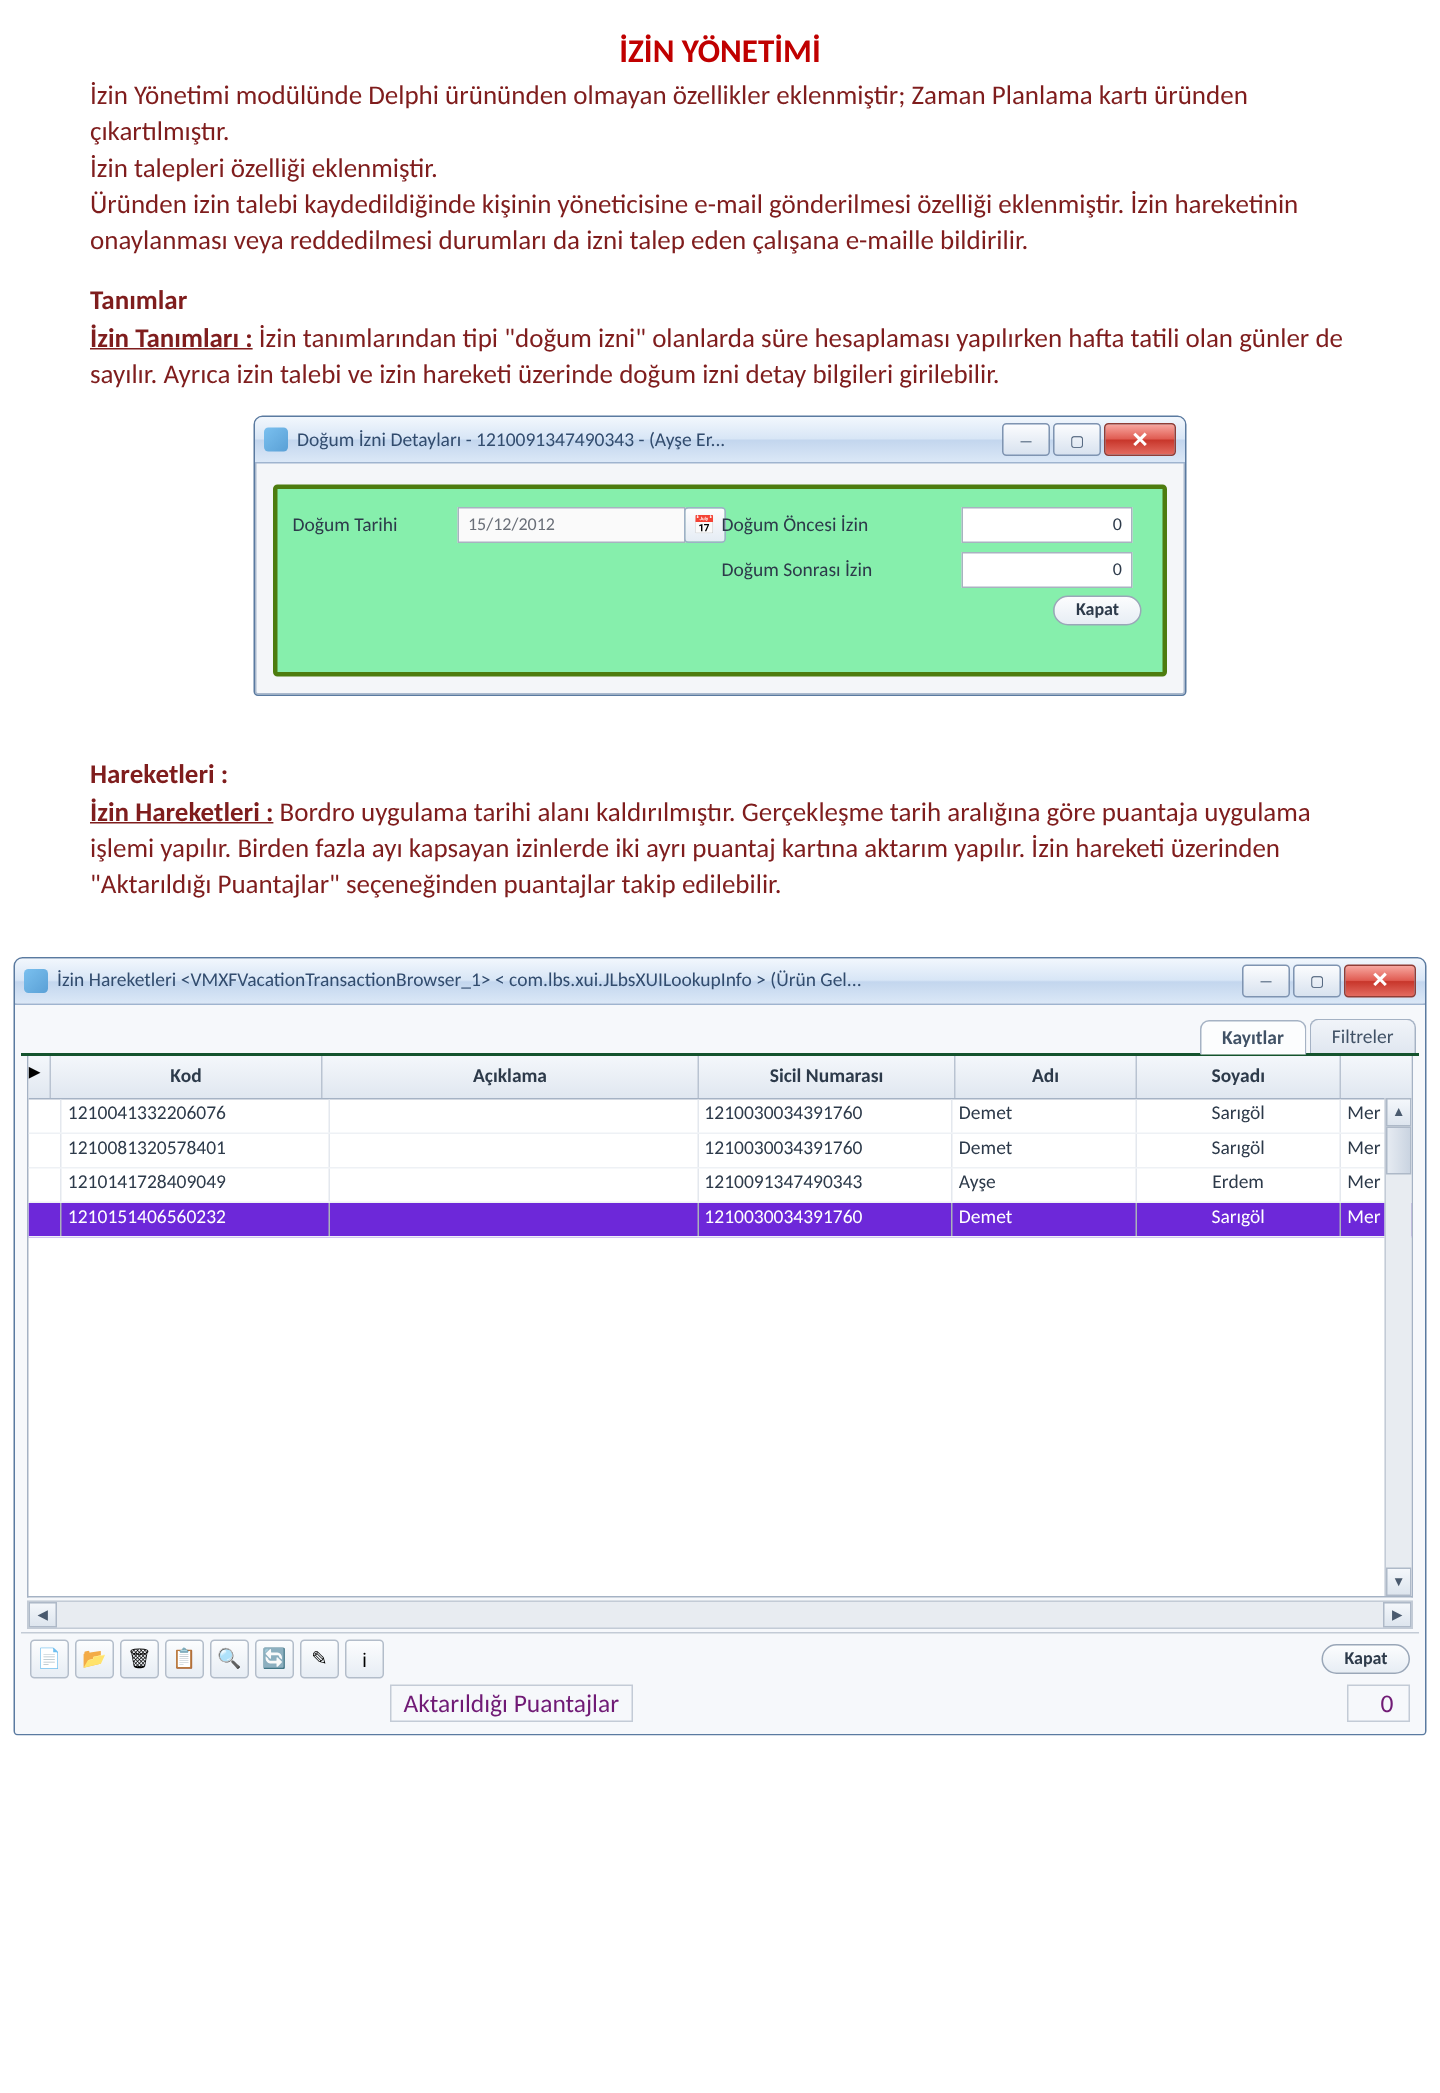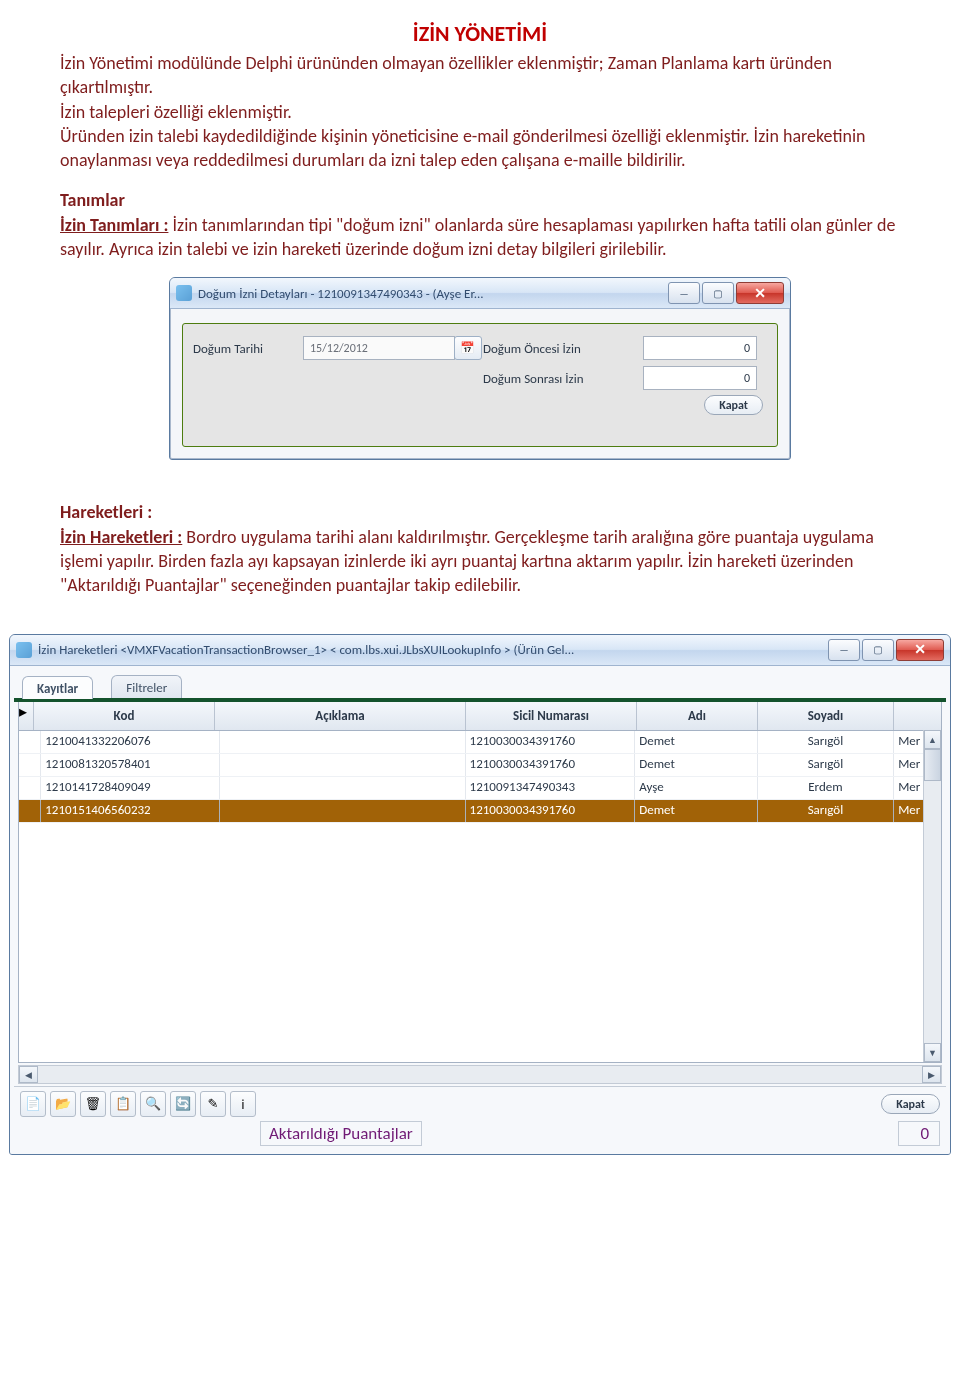--- a/index.html
+++ b/index.html
@@ -88,22 +88,22 @@
 
   
   .dlg1 {
     width: 620px;
     margin: 8px auto 40px auto;
   }
   .dlg1 .body {
     padding: 14px 12px 12px 12px;
   }
   .panel1 {
-    background: #e5e5e5;
-    border: 1px solid #4d7c0f;
+    background: #86efac;
+    border: 3px solid #4d7c0f;
     border-radius: 3px;
     padding: 12px 22px 10px 10px;
     height: 100px;
     position: relative;
   }
   .frow {
     display: flex;
     align-items: center;
     font-size: 13px;
     color: #2d3a4a;
@@ -175,25 +175,26 @@
   .win2 {
     width: 940px;
     margin: 10px auto 0 auto;
   }
   .win2 .body2 {
     background: #f6f8fb;
     padding: 6px 4px 4px 4px;
   }
   .tabs {
     display: flex;
-    gap: 16px;
+    gap: 0;
     padding-left: 8px;
-    border-bottom: 4px solid #14532d;
+    border-bottom: 2px solid #14532d;
     height: 26px;
     align-items: flex-end;
+    justify-content: flex-end;
   }
   .tab {
     font-size: 13px;
     padding: 4px 14px 3px 14px;
     border: 1px solid #a5b2c4;
     border-bottom: none;
     border-radius: 6px 6px 0 0;
     background: linear-gradient(#f1f4f9, #e0e7f0);
     color: #415266;
     margin-right: 2px;
@@ -243,21 +244,21 @@
     color: #2d3a4a;
     border-bottom: 1px solid #eef1f5;
   }
   .gcell {
     border-right: 1px solid #e4e8ee;
     padding: 2px 4px;
     overflow: hidden;
     white-space: nowrap;
   }
   .grow.selected {
-    background: #a16207;
+    background: #6d28d9;
     color: #fff;
   }
   .grow.selected .gcell { border-right-color: #aab1ba; }
 
   .scrollbar-v {
     position: absolute;
     right: 0; top: 28px; bottom: 0;
     width: 17px;
     background: #e8ecf1;
     border-left: 1px solid #c3cbd6;

